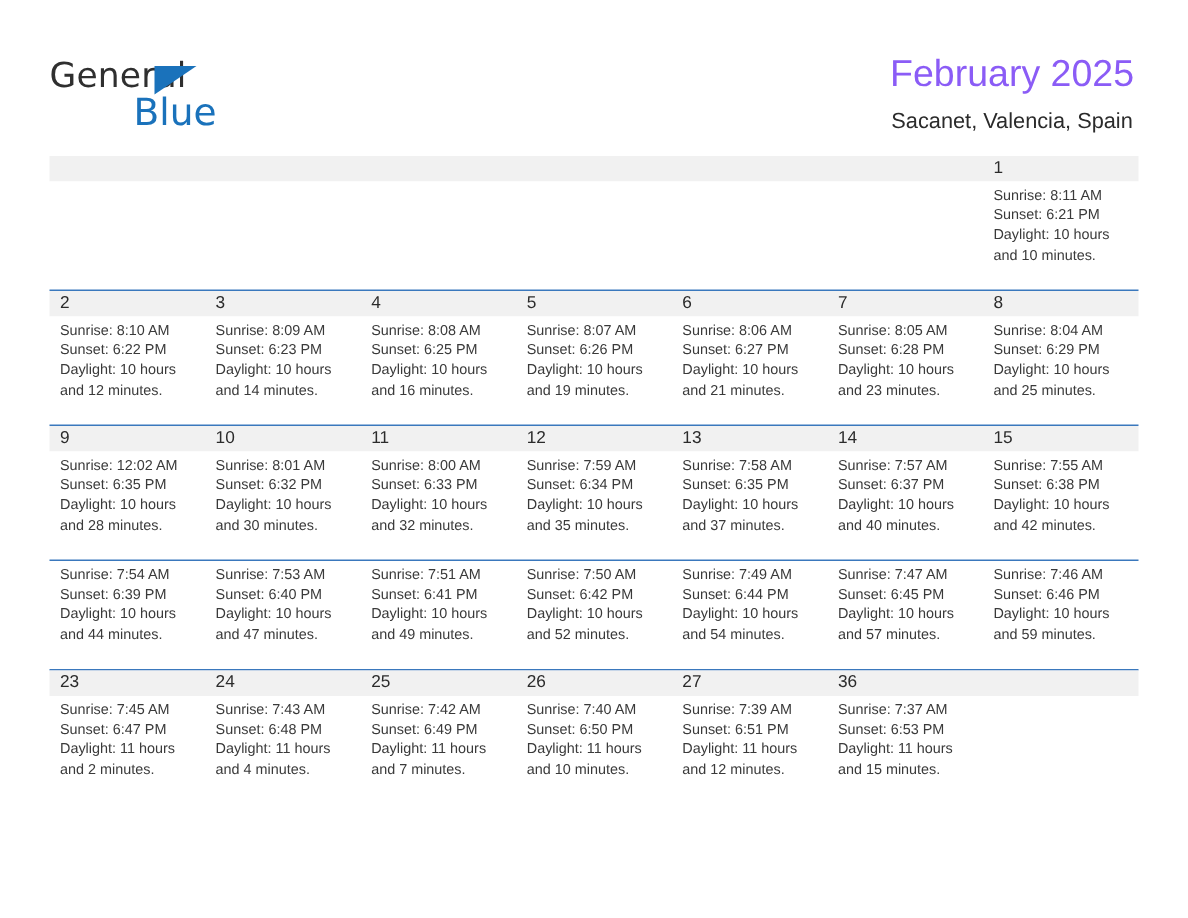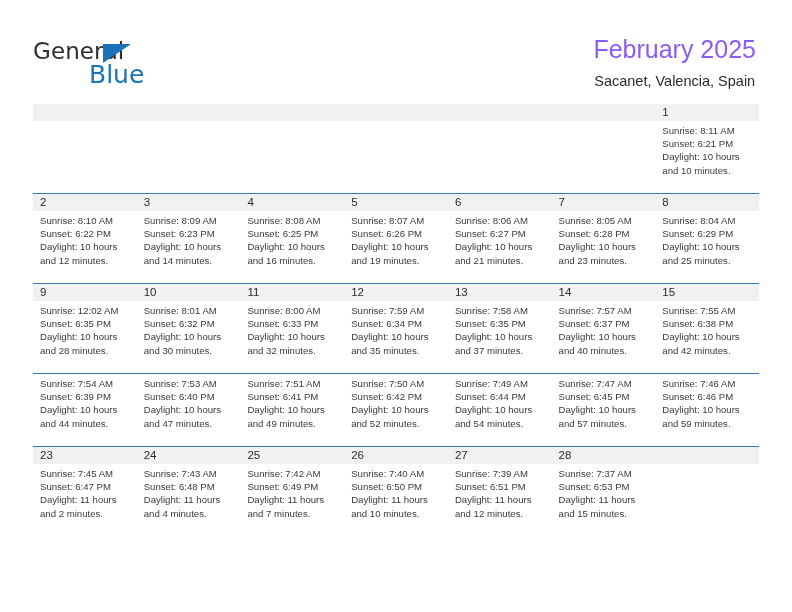--- a/index.html
+++ b/index.html
@@ -374,21 +374,21 @@
             </div>
           </div>
         </div>
         <div class="week">
           <div class="week-numbers">
             <div class="daynum-cell">23</div>
             <div class="daynum-cell">24</div>
             <div class="daynum-cell">25</div>
             <div class="daynum-cell">26</div>
             <div class="daynum-cell">27</div>
-            <div class="daynum-cell">28</div>
+            <div class="daynum-cell">36</div>
             <div class="daynum-cell empty"></div>
           </div>
           <div class="week-body">
             <div class="detail-cell">
               <div>Sunrise: 7:45 AM</div>
               <div>Sunset: 6:47 PM</div>
               <div>Daylight: 11 hours</div>
               <div>and 2 minutes.</div>
             </div>
             <div class="detail-cell">

